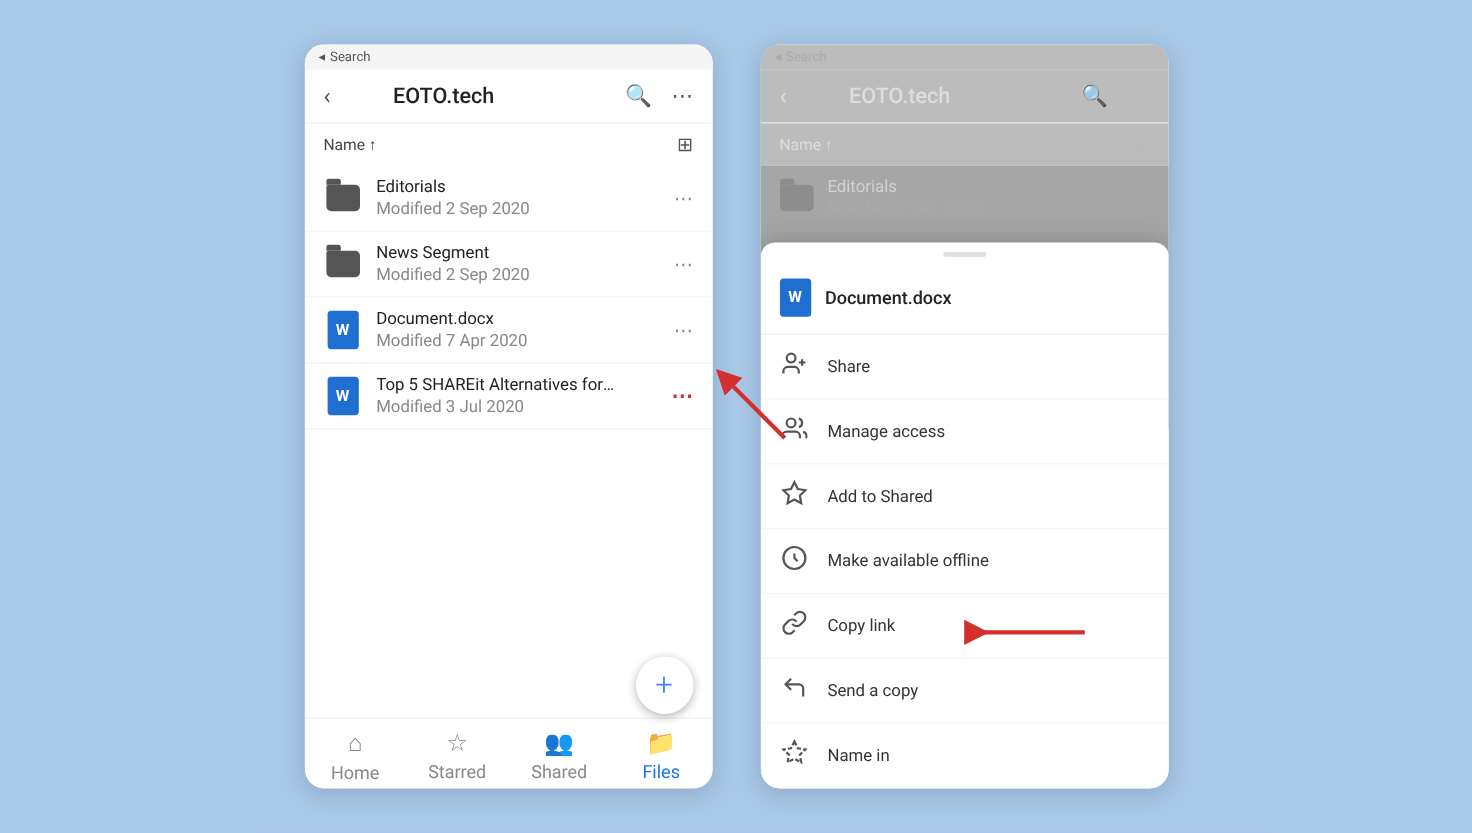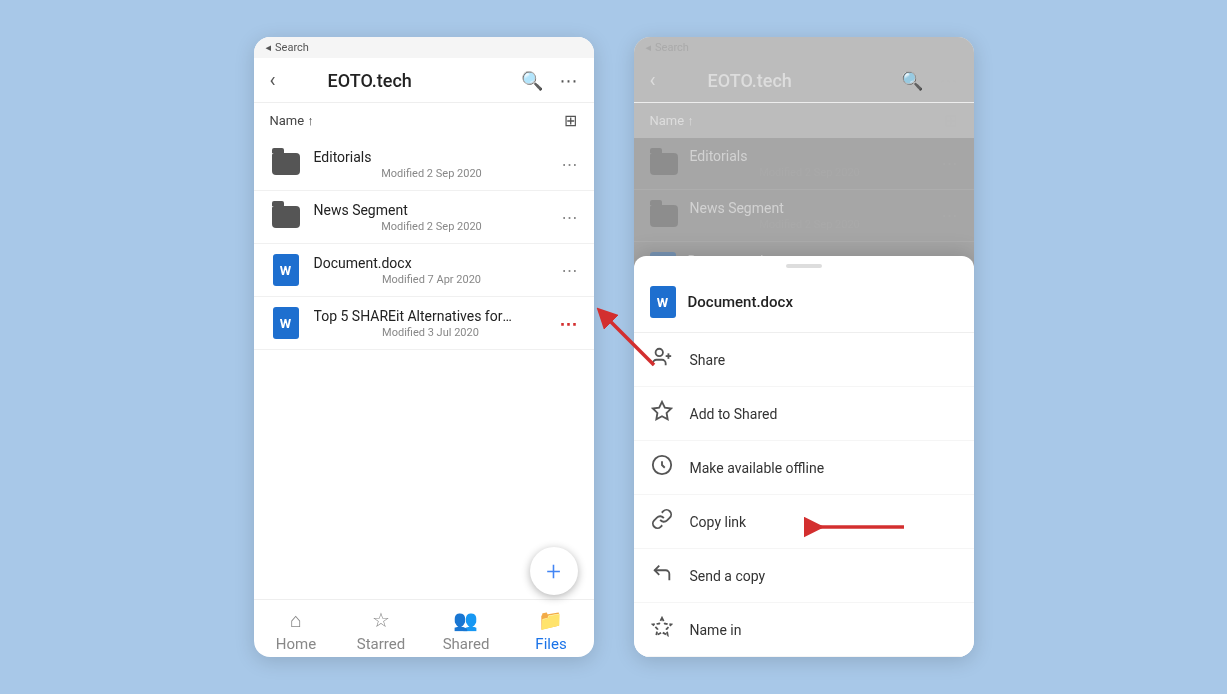--- a/index.html
+++ b/index.html
@@ -127,24 +127,23 @@
     }
     .file-name {
       font-size: 14px;
       color: #222;
       white-space: nowrap;
       overflow: hidden;
       text-overflow: ellipsis;
       max-width: 200px;
     }
     .file-date {
-      font-size: 11px;
+      font-size: 14px;
       color: #888;
       margin-top: 2px;
-      text-align: center;
     }
     .more-btn {
       color: #888;
       font-size: 16px;
       cursor: pointer;
     }
     .bottom-nav {
       display: flex;
       border-top: 1px solid #eee;
       padding: 8px 0 4px;
@@ -416,20 +415,31 @@
           <svg width="22" height="22" viewBox="0 0 24 24" fill="none" stroke="#555" stroke-width="2">
             <path d="M16 21v-2a4 4 0 0 0-4-4H6a4 4 0 0 0-4 4v2"></path>
               <circle cx="9" cy="7" r="4"></circle>
             <line x1="19" y1="8" x2="19" y2="14"></line>
               <line x1="22" y1="11" x2="16" y2="11"></line>
           </svg>
         </span>
         <span class="menu-label">Share</span>
       </div>
 
+      <div class="context-menu-item">
+        <span class="menu-icon">
+          <svg width="22" height="22" viewBox="0 0 24 24" fill="none" stroke="#555" stroke-width="2">
+            <path d="M17 21v-2a4 4 0 0 0-4-4H5a4 4 0 0 0-4 4v2"></path>
+              <circle cx="9" cy="7" r="4"></circle>
+            <path d="M23 21v-2a4 4 0 0 0-3-3.87"></path>
+              <path d="M16 3.13a4 4 0 0 1 0 7.75"></path>
+          </svg>
+        </span>
+        <span class="menu-label">Manage access</span>
+      </div>
 
       <div class="context-menu-item">
         <span class="menu-icon">
           <svg width="22" height="22" viewBox="0 0 24 24" fill="none" stroke="#555" stroke-width="2">
             <polygon points="12 2 15.09 8.26 22 9.27 17 14.14 18.18 21.02 12 17.77 5.82 21.02 7 14.14 2 9.27 8.91 8.26 12 2"></polygon>
           </svg>
         </span>
         <span class="menu-label">Add to Shared</span>
       </div>
 

